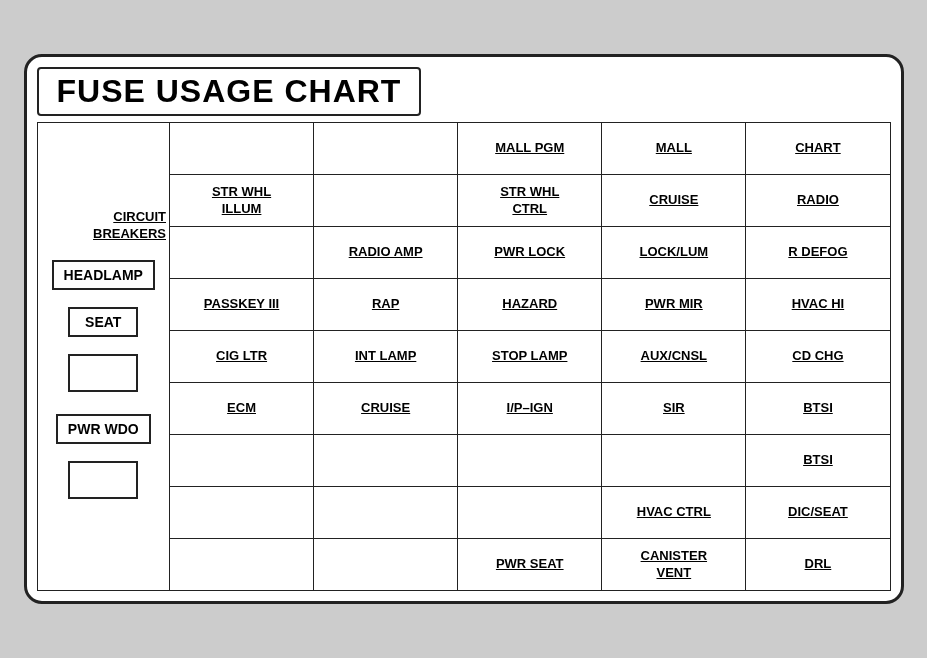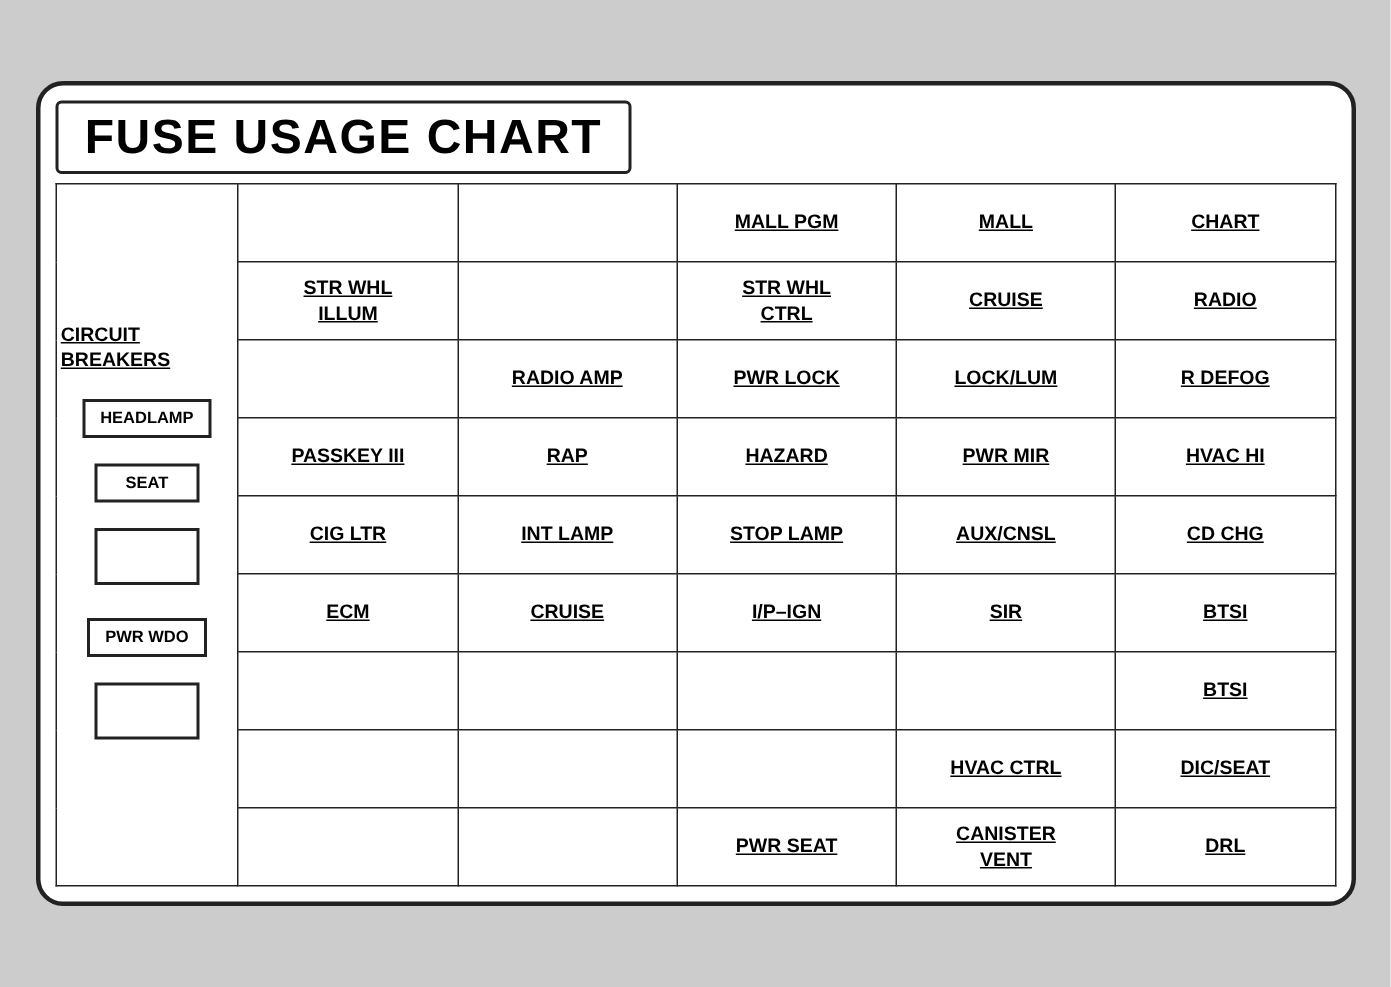--- a/index.html
+++ b/index.html
@@ -46,29 +46,29 @@
     }
     .col-cb {
       width: 100px;
     }
     .col-main {
       width: 120px;
     }
     .cb-label {
       font-size: 13px;
       font-weight: bold;
-      text-align: left;
+      text-align: right;
     }
     .box-label {
       border: 2px solid #222;
       display: inline-block;
       padding: 4px 10px;
       min-width: 70px;
       text-align: center;
-      font-size: 11px;
+      font-size: 14px;
       font-weight: bold;
     }
     .empty-box {
       border: 2px solid #222;
       display: inline-block;
       width: 70px;
       height: 38px;
     }
   </style>
 </head>

